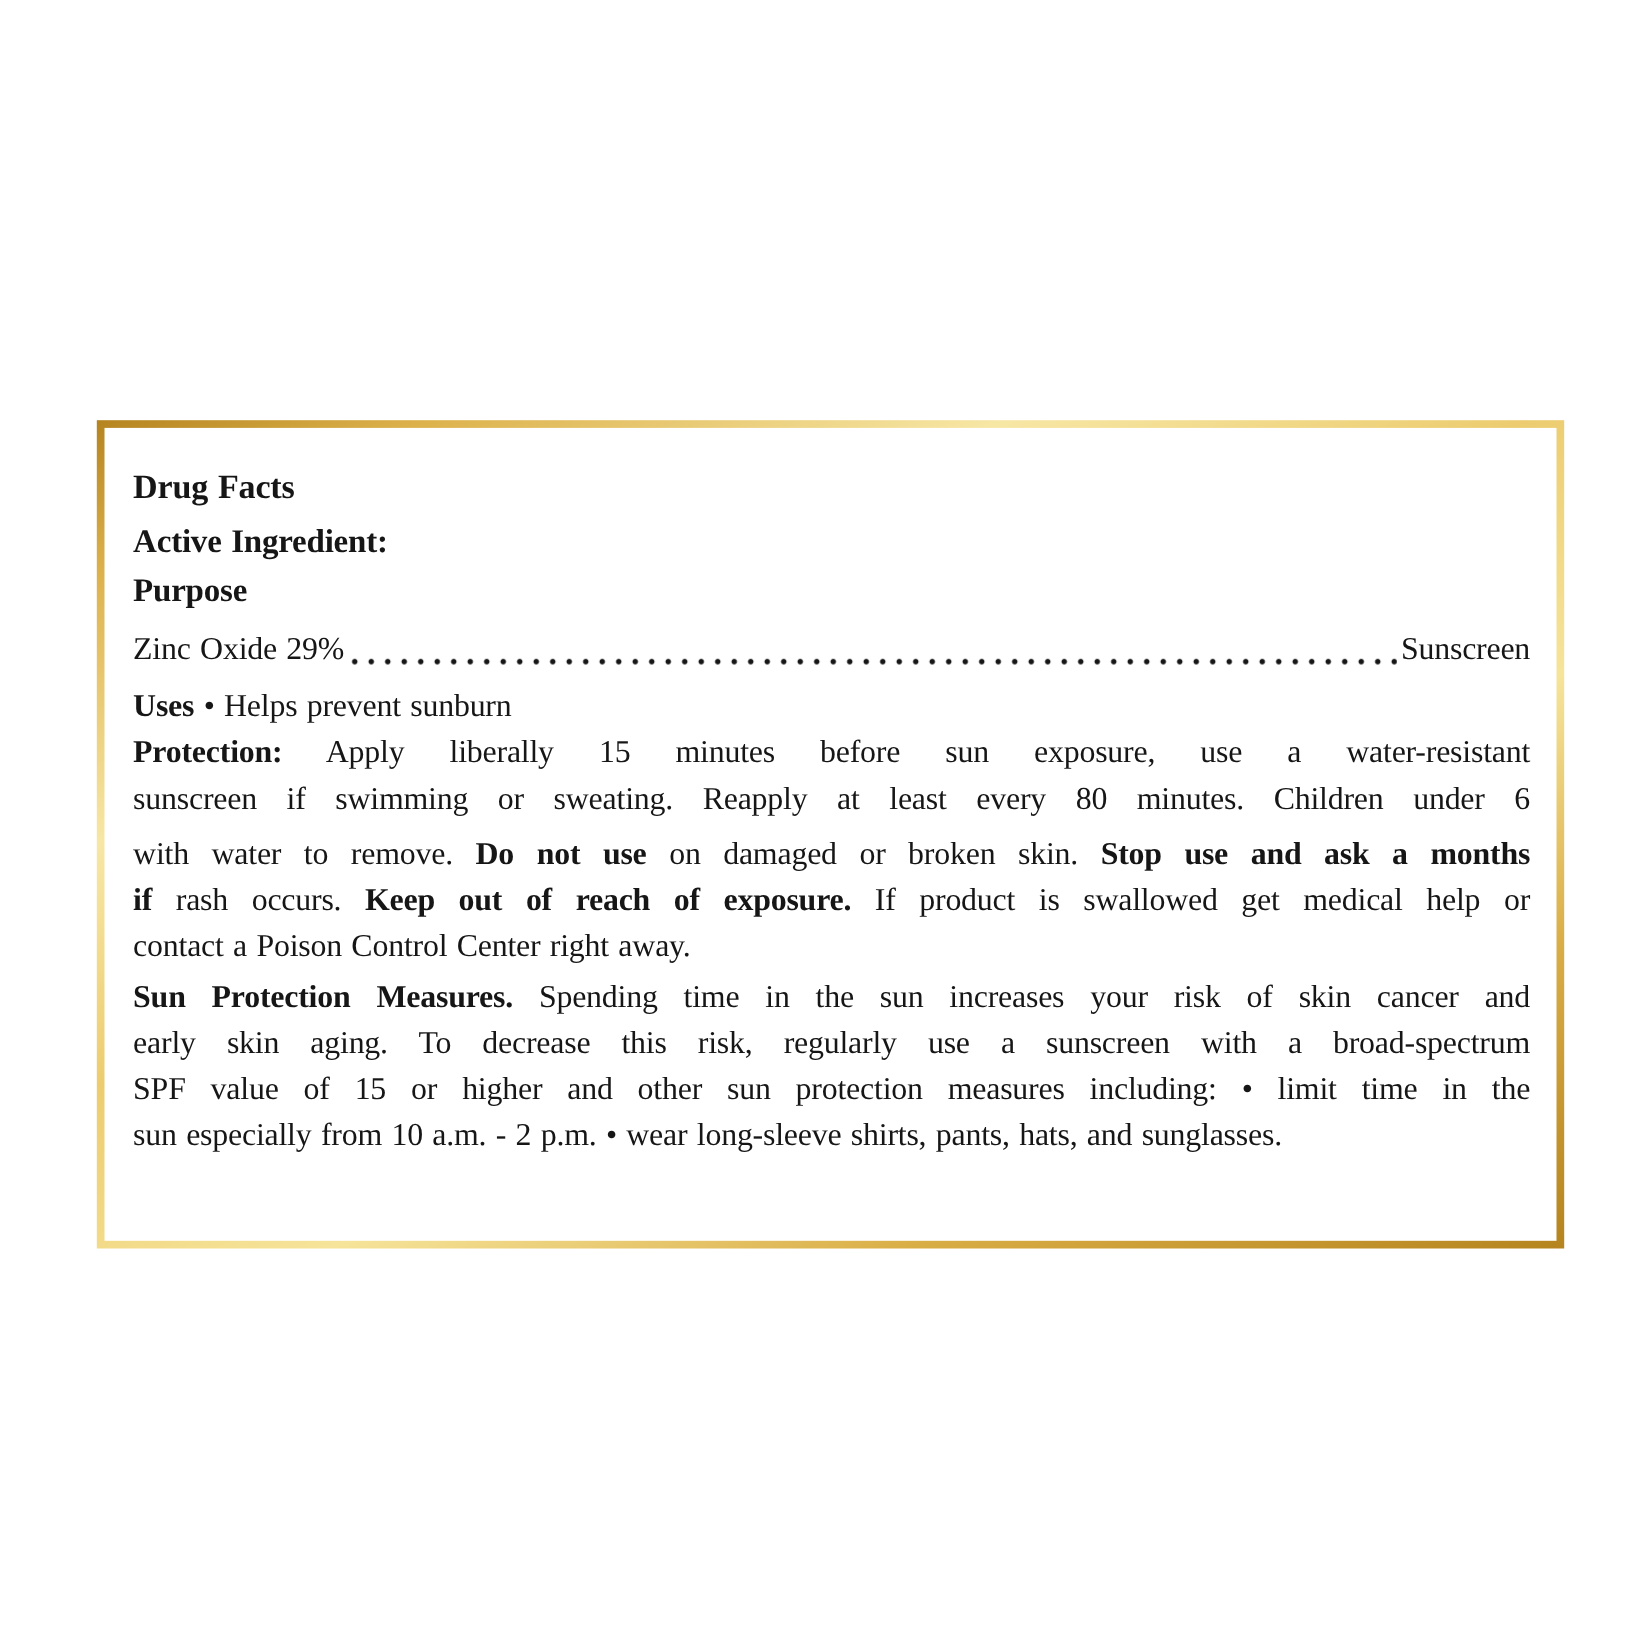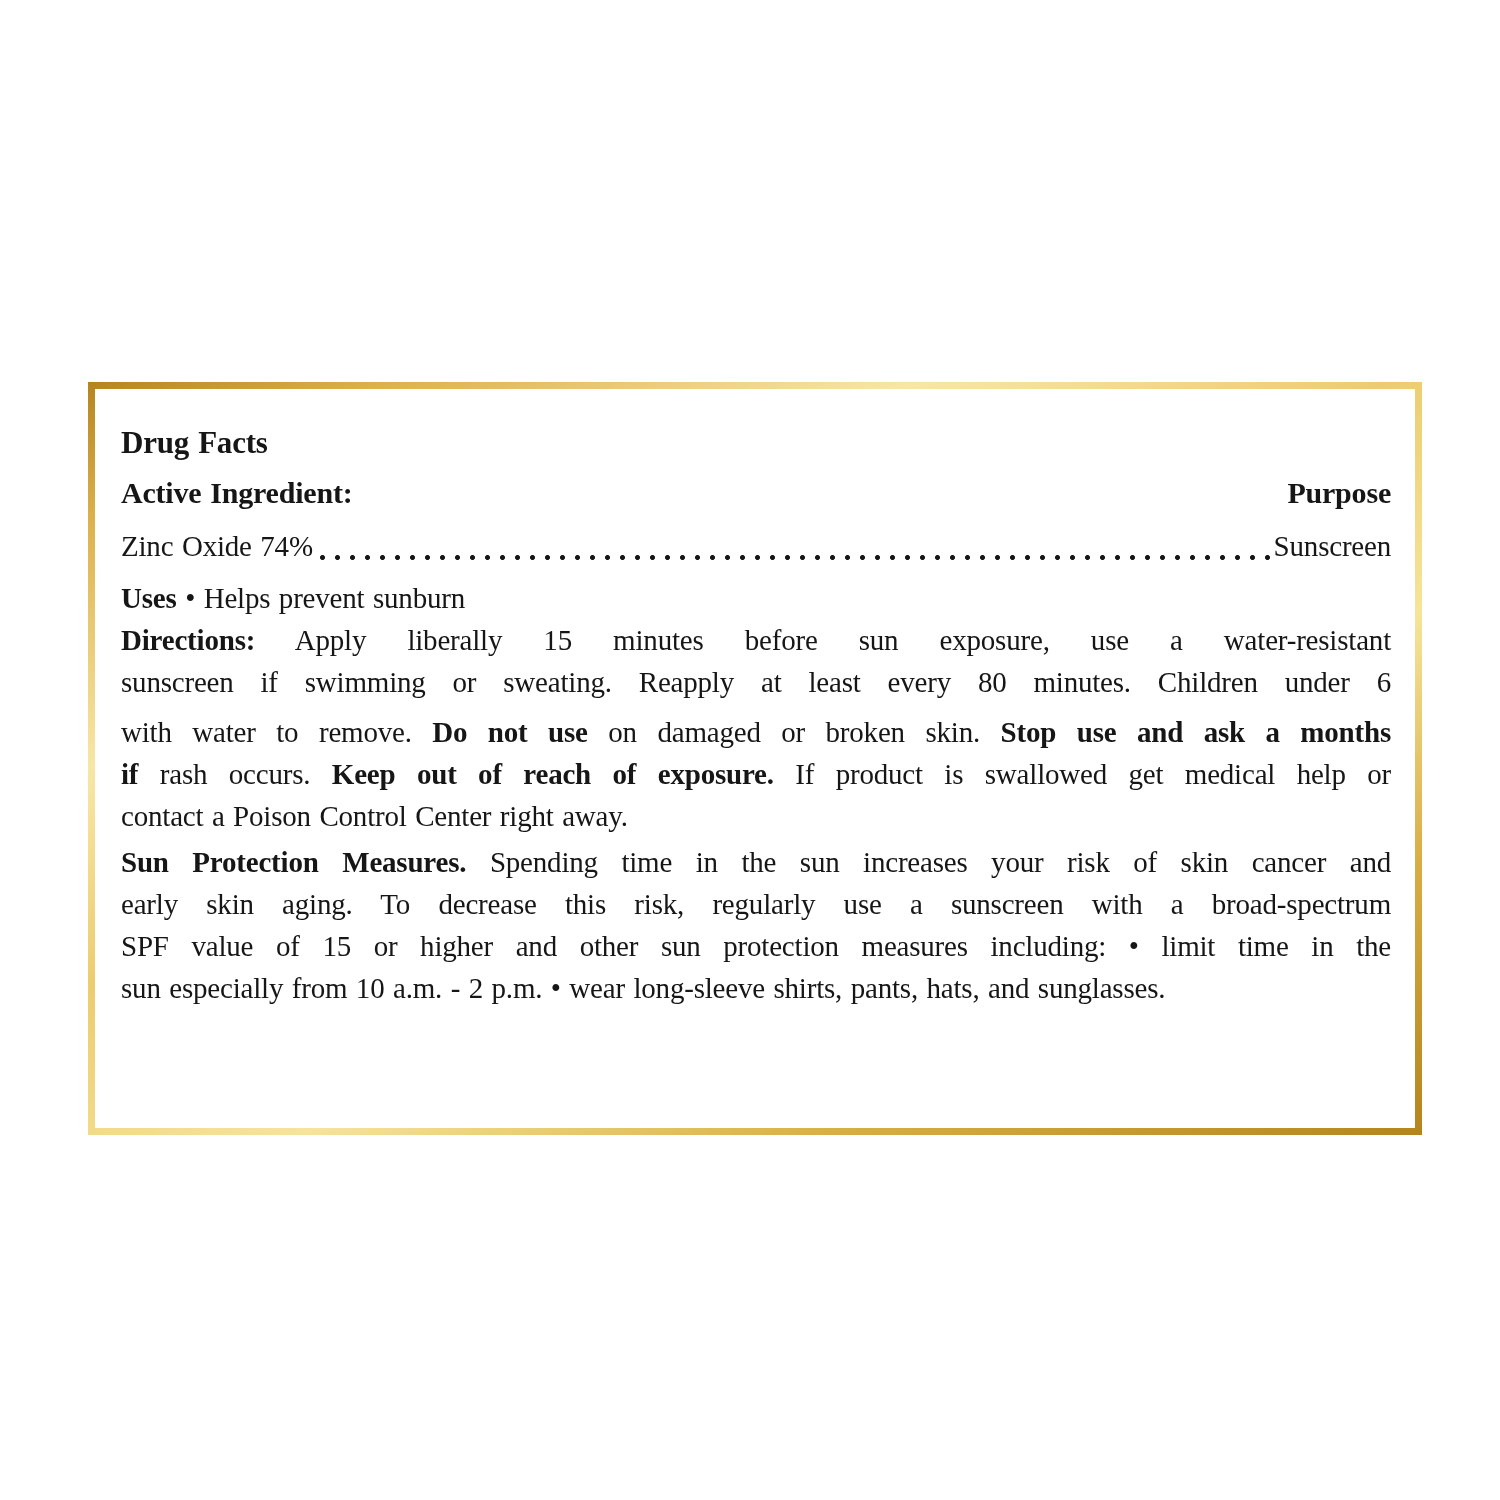--- a/index.html
+++ b/index.html
@@ -41,23 +41,23 @@
     line-height: 42px;
     letter-spacing: -0.2px;
     word-spacing: 1.5px;
   }
   .b, .bold { font-weight: 700; }
   .title {
     font-size: 31px; font-weight: 700;
     line-height: 44px; margin-bottom: 6px;
   }
   .heading-row {
-    display: flex; justify-content: space-between; align-items: baseline;
+    display: flex; justify-content: center; align-items: baseline;
     font-size: 30px; font-weight: 700;
-    line-height: 44px; margin-bottom: 9px;
+    line-height: 44px; margin-bottom: 9px; flex-direction: column;
   }
   .ingredient-row {
     display: flex; align-items: baseline;
     line-height: 44px; margin-bottom: 9px;
   }
   .leader {
     flex: 1 1 auto;
     align-self: stretch;
     margin: 0 4px 0 2px;
     background-image: radial-gradient(circle, var(--text) 2.1px, transparent 2.9px);
@@ -79,31 +79,31 @@
     <div class="label-inner">
 
       <div class="title">Drug Facts</div>
 
       <div class="heading-row">
         <span>Active Ingredient:</span>
         <span>Purpose</span>
       </div>
 
       <div class="ingredient-row">
-        <span>Zinc Oxide 74%</span>
+        <span>Zinc Oxide 29%</span>
         <span class="leader"></span>
         <span>Sunscreen</span>
       </div>
 
       <div class="para uses">
           <div class="line"><span class="b">Uses</span><span> • Helps prevent sunburn</span></div>
         </div>
 
       <div class="para directions">
-          <div class="line justify"><span class="b">Directions:</span><span> Apply liberally 15 minutes before sun exposure, use a water-resistant</span></div>
+          <div class="line justify"><span class="b">Protection:</span><span> Apply liberally 15 minutes before sun exposure, use a water-resistant</span></div>
           <div class="line justify"><span>sunscreen if swimming or sweating. Reapply at least every 80 minutes. Children under 6</span></div>
         </div>
 
       <div class="para warnings">
           <div class="line justify"><span>with water to remove. </span><span class="b">Do not use</span><span> on damaged or broken skin. </span><span class="b">Stop use and ask a months</span></div>
           <div class="line justify"><span class="b">if</span><span> rash occurs. </span><span class="b">Keep out of reach of exposure.</span><span> If product is swallowed get medical help or</span></div>
           <div class="line"><span>contact a Poison Control Center right away.</span></div>
         </div>
 
       <div class="para sun">

